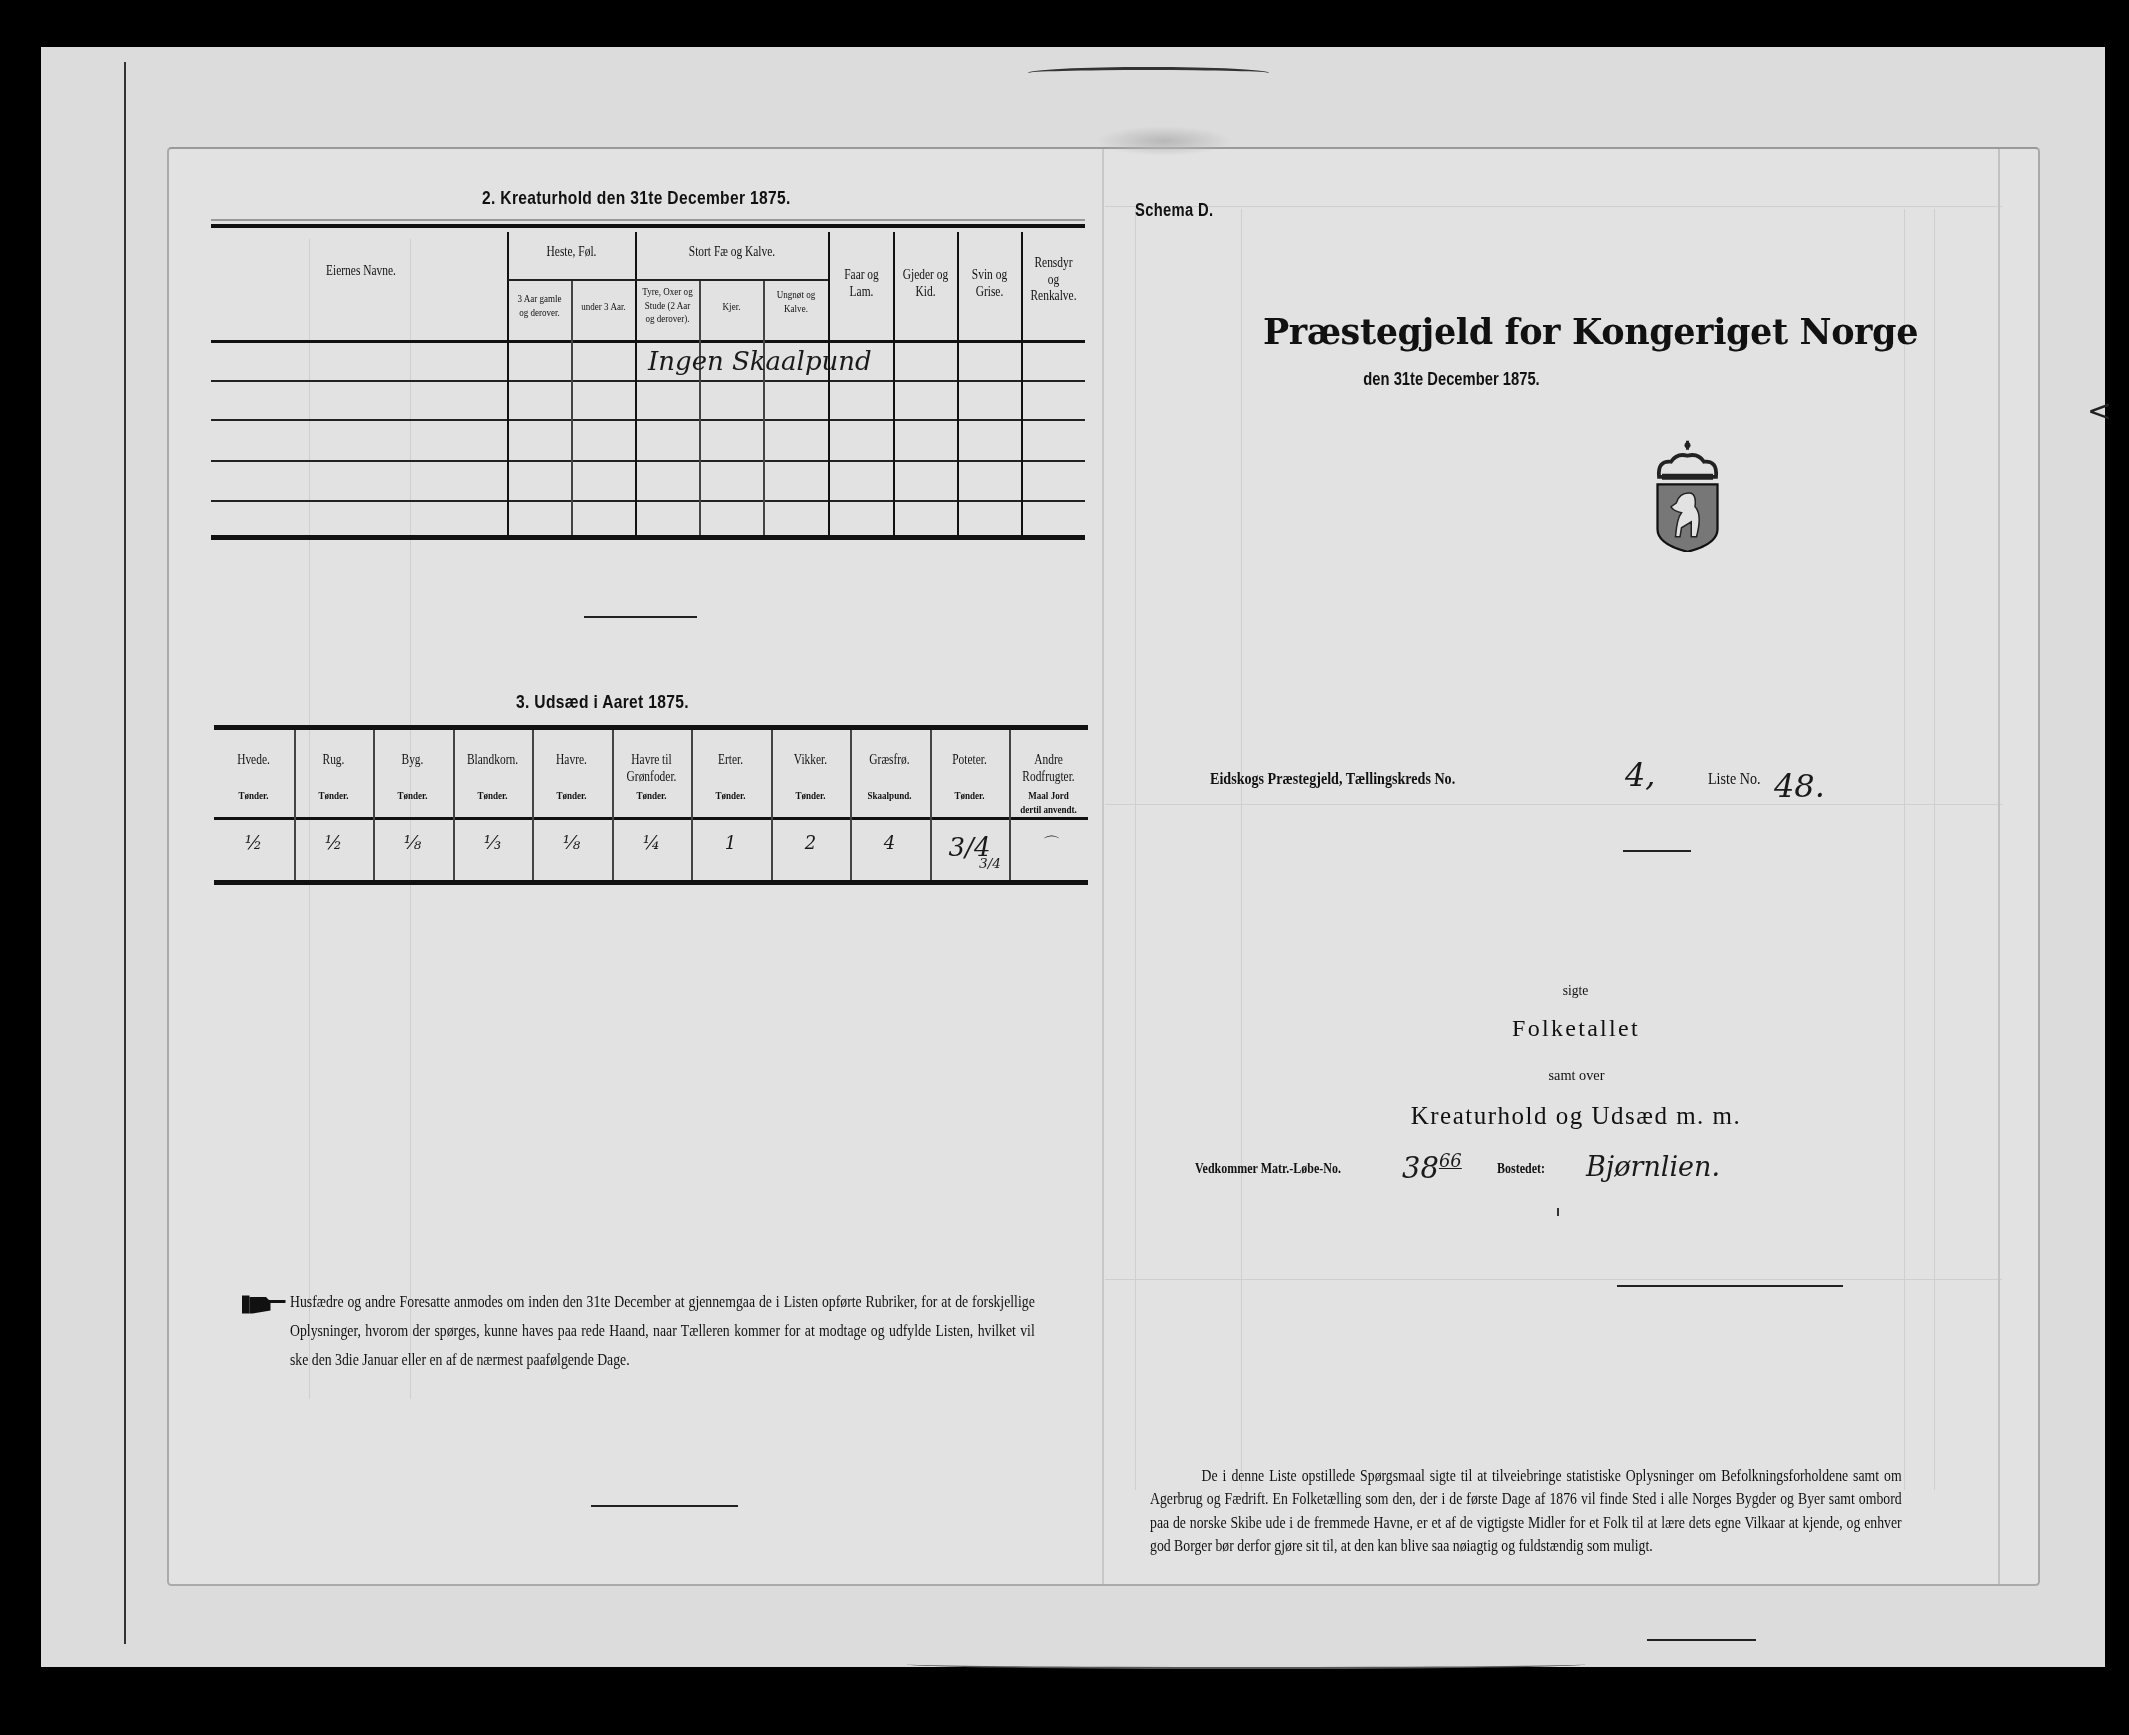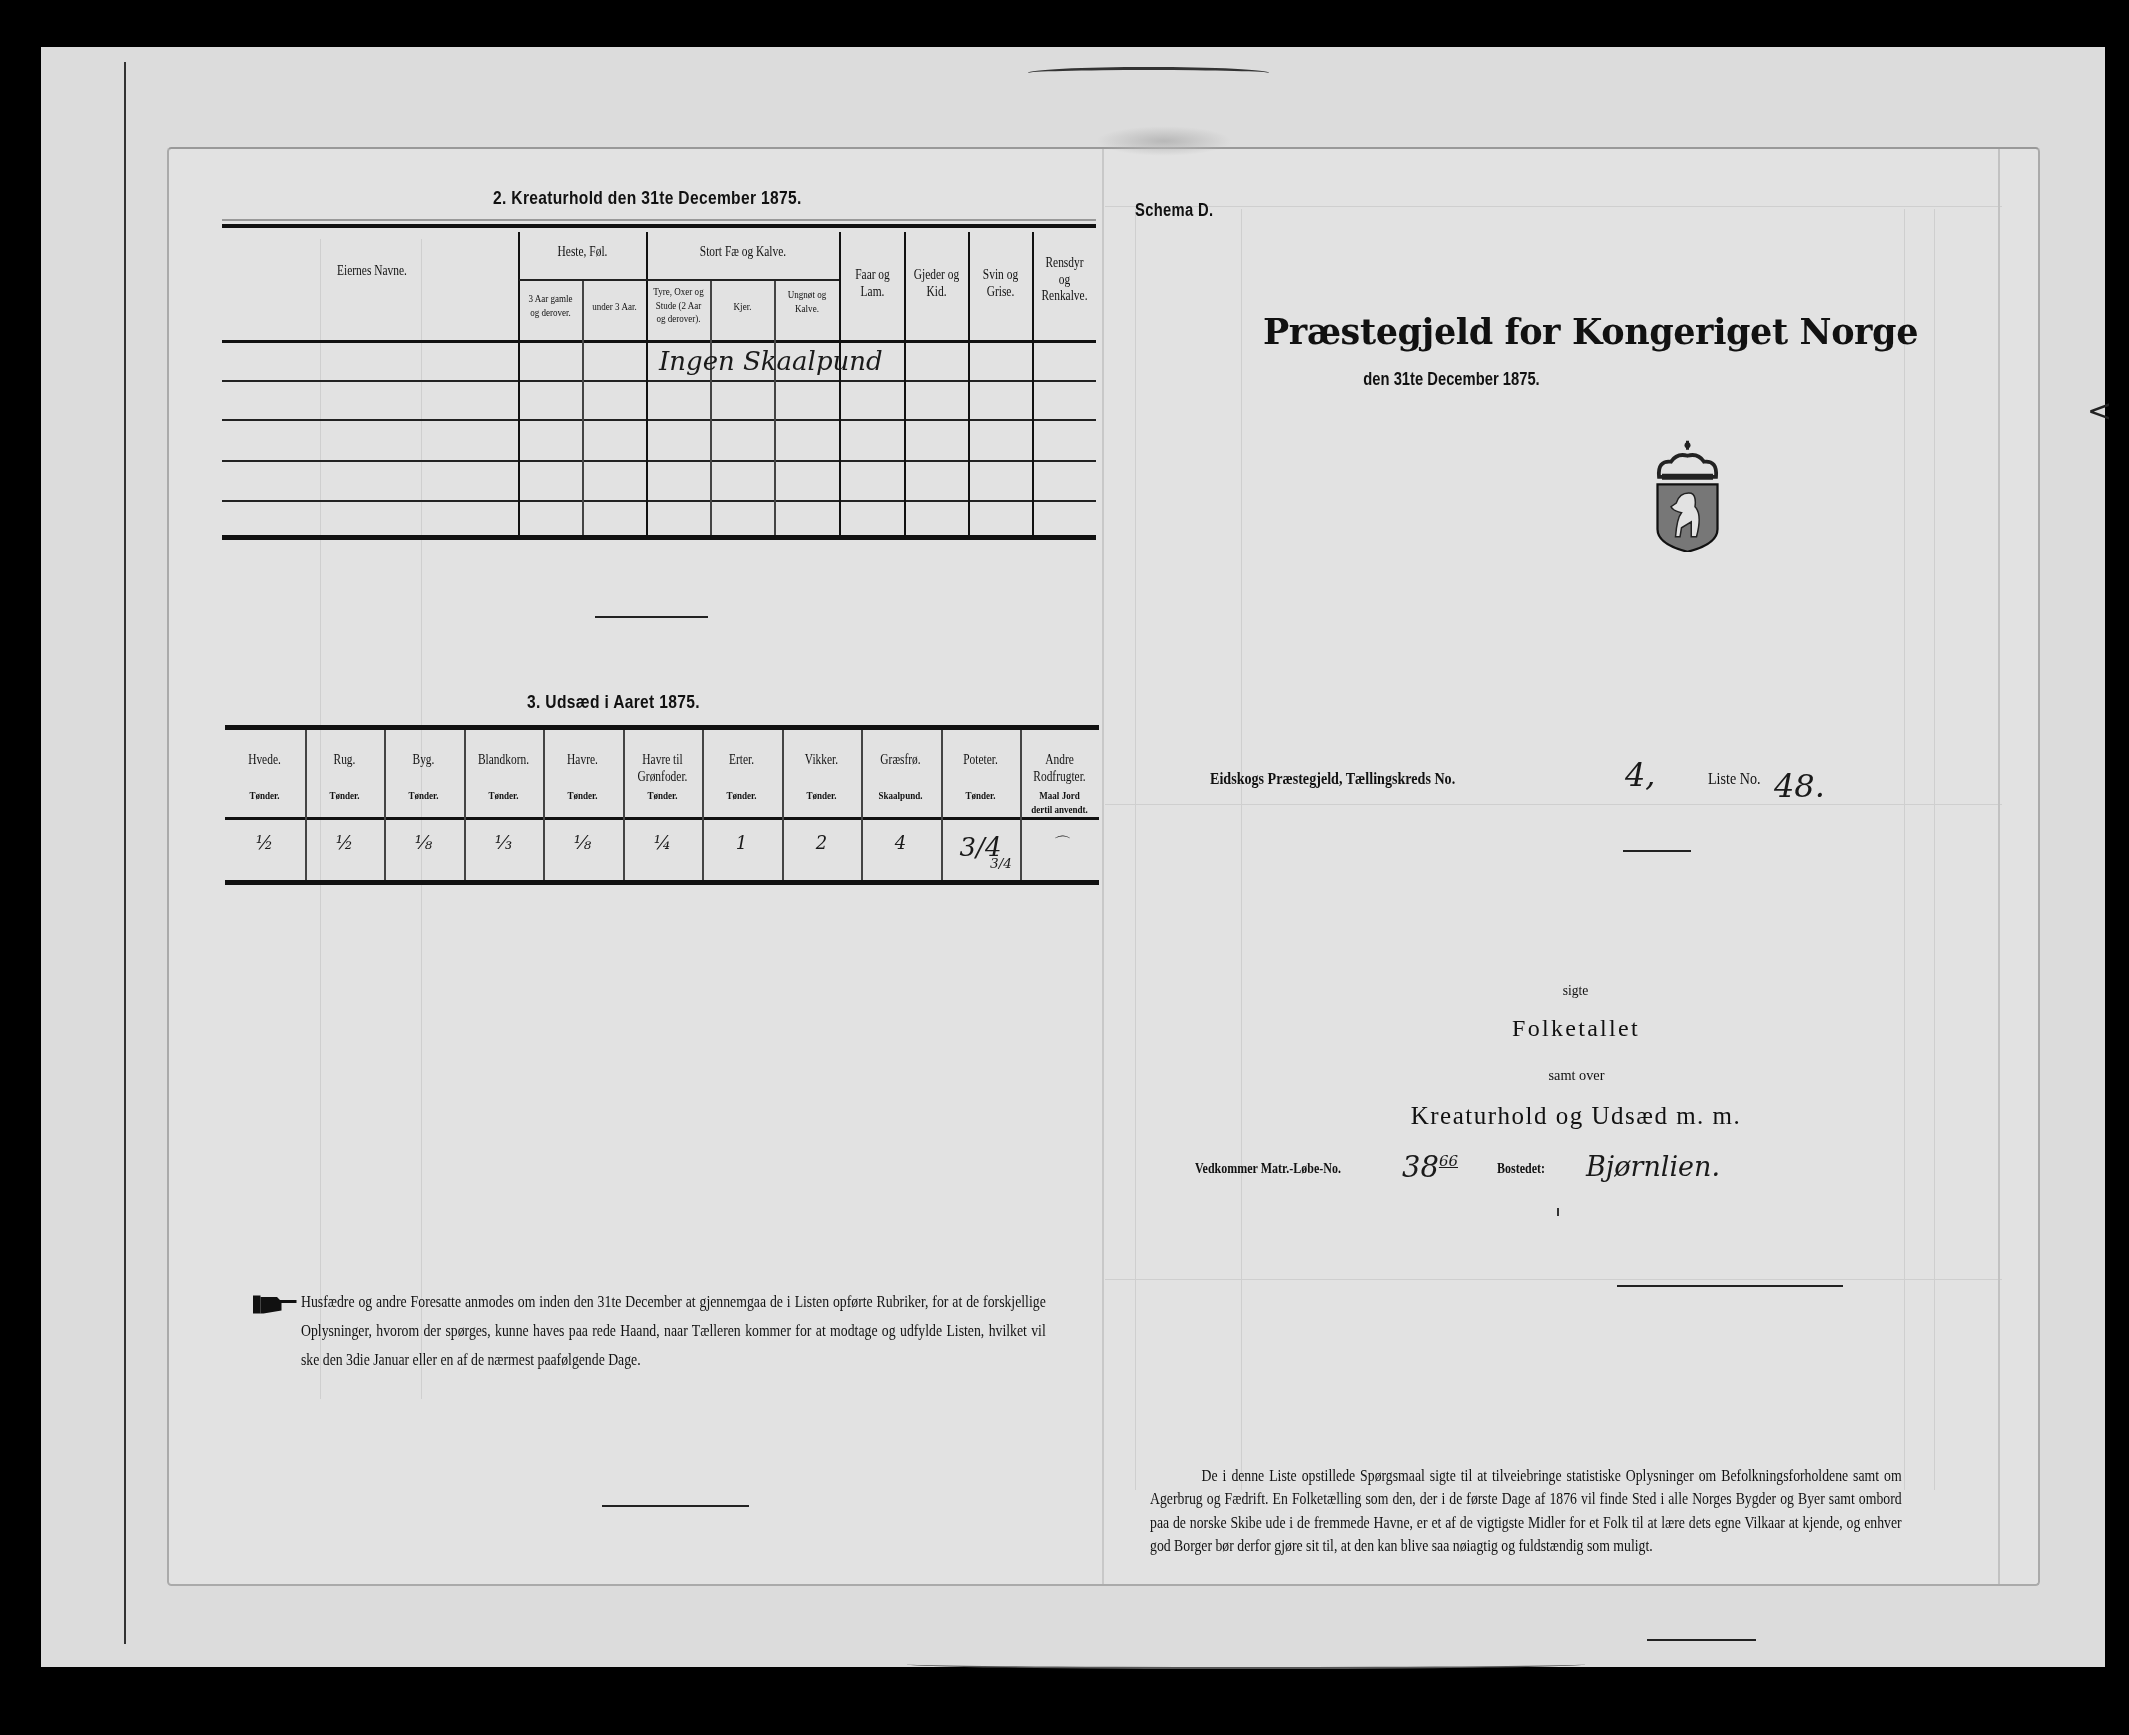--- a/index.html
+++ b/index.html
@@ -33,21 +33,21 @@
   }
   .fold-shadow {
     position: absolute; left: 927px; top: -22.6px; width: 136px; height: 30px;
     background: radial-gradient(ellipse at center, #b8b8b8 0%, rgba(184,184,184,0) 70%);
   }
   .spine {
     position: absolute; left: 933px; top: 0; width: 2.3px; height: 100%;
     background: #c8c8c8;
   }
   .page { position: absolute; top: 0; height: 100%; }
-  .page.left { left: 15px; width: 1016px; }
+  .page.left { left: 4px; width: 1016px; }
   .page.right { left: 936px; width: 933px; }
 
   .sec-title {
     position: absolute; font-family: "Liberation Sans", sans-serif;
     font-weight: bold; font-size: 19px; letter-spacing: 0.4px;
     transform: scaleX(0.82); transform-origin: left center;
   }
   .rule-thick { position: absolute; height: 5.3px; background: #111; }
   .rule-thin { position: absolute; height: 1.5px; background: #222; }
   .vline { position: absolute; width: 2.3px; background: #111; }
@@ -226,21 +226,21 @@
     <div class="hw" style="left:669px;top:607px;font-size:32px;margin-top:11px;">48.</div>
 
     <div class="short-rule" style="left:518px;top:701px;width:68px;"></div>
 
     <div class="center" style="left:433px;top:834px;width:75px;font-size:13.6px;">sigte</div>
     <div class="center" style="left:339px;top:866px;width:264px;font-size:24px;letter-spacing:2.3px;">Folketallet</div>
     <div class="center" style="left:396px;top:918px;width:151px;font-size:14.3px;">samt over</div>
     <div class="center" style="left:226px;top:953px;width:490px;font-size:25px;letter-spacing:1.5px;">Kreaturhold og Udsæd m. m.</div>
 
     <div style="position:absolute;left:90px;top:1011px;font-weight:bold;font-size:15px;transform:scaleX(0.8);transform-origin:left;">Vedkommer Matr.-Løbe-No.</div>
-    <div class="hw" style="left:297px;top:1001px;font-size:29px;"><span>38</span><sup style="font-size:15px;text-decoration:underline;">66</sup></div>
+    <div class="hw" style="left:297px;top:1001px;font-size:29px;"><span>38</span><sup style="font-size:18px;text-decoration:underline;">66</sup></div>
     <div style="position:absolute;left:392px;top:1011px;font-weight:bold;font-size:15px;transform:scaleX(0.8);transform-origin:left;">Bostedet:</div>
     <div class="hw" style="left:460px;top:1002px;font-size:27px;margin-left:21px;">Bjørnlien.</div>
 
     <div style="position:absolute;left:452px;top:1059px;width:1.5px;height:7.5px;background:#333;"></div>
     <div class="short-rule" style="left:512px;top:1136px;width:226px;"></div>
 
     <div class="note" style="left:45px;top:1315px;width:874px;text-indent:60px;font-size:16px;line-height:23.4px;">De i denne Liste opstillede Spørgsmaal sigte til at tilveiebringe statistiske Oplysninger om Befolkningsforholdene samt om Agerbrug og Fædrift. En Folketælling som den, der i de første Dage af 1876 vil finde Sted i alle Norges Bygder og Byer samt ombord paa de norske Skibe ude i de fremmede Havne, er et af de vigtigste Midler for et Folk til at lære dets egne Vilkaar at kjende, og enhver god Borger bør derfor gjøre sit til, at den kan blive saa nøiagtig og fuldstændig som muligt.</div>
 
     <div class="short-rule" style="left:542px;top:1490px;width:109px;"></div>
   </div>

